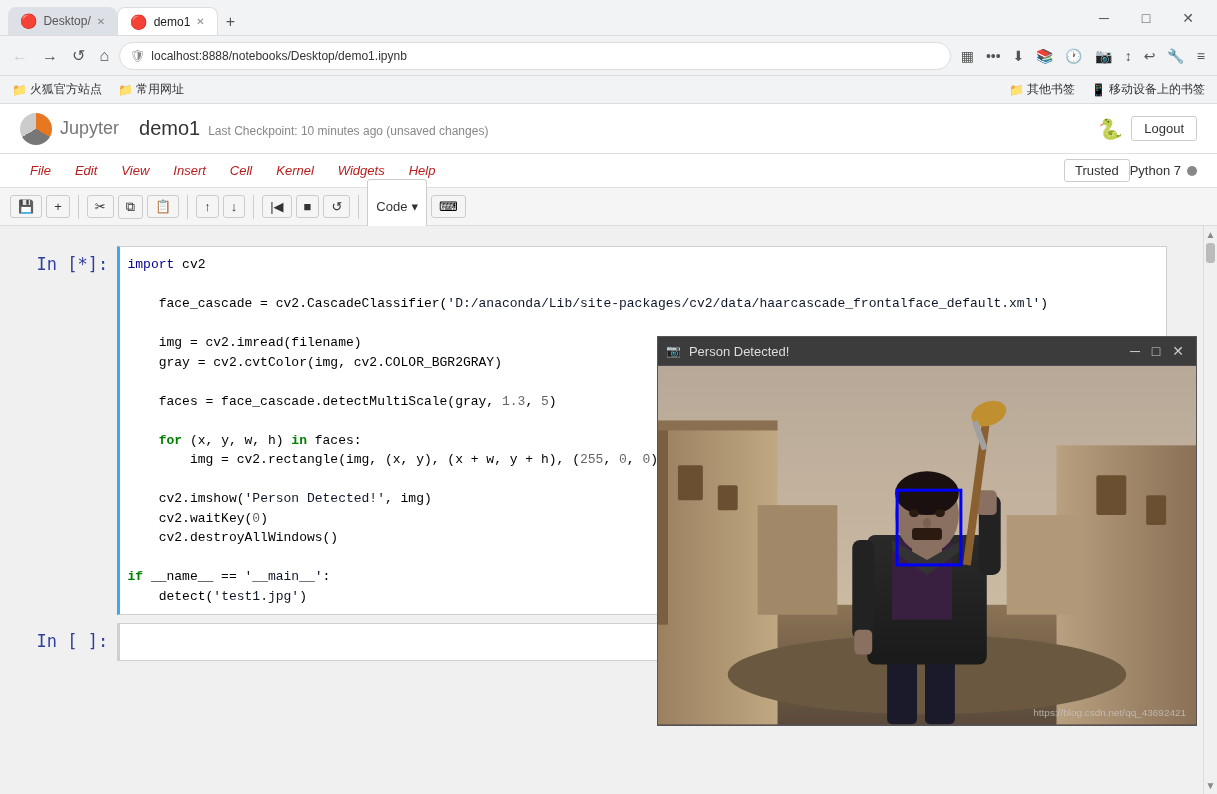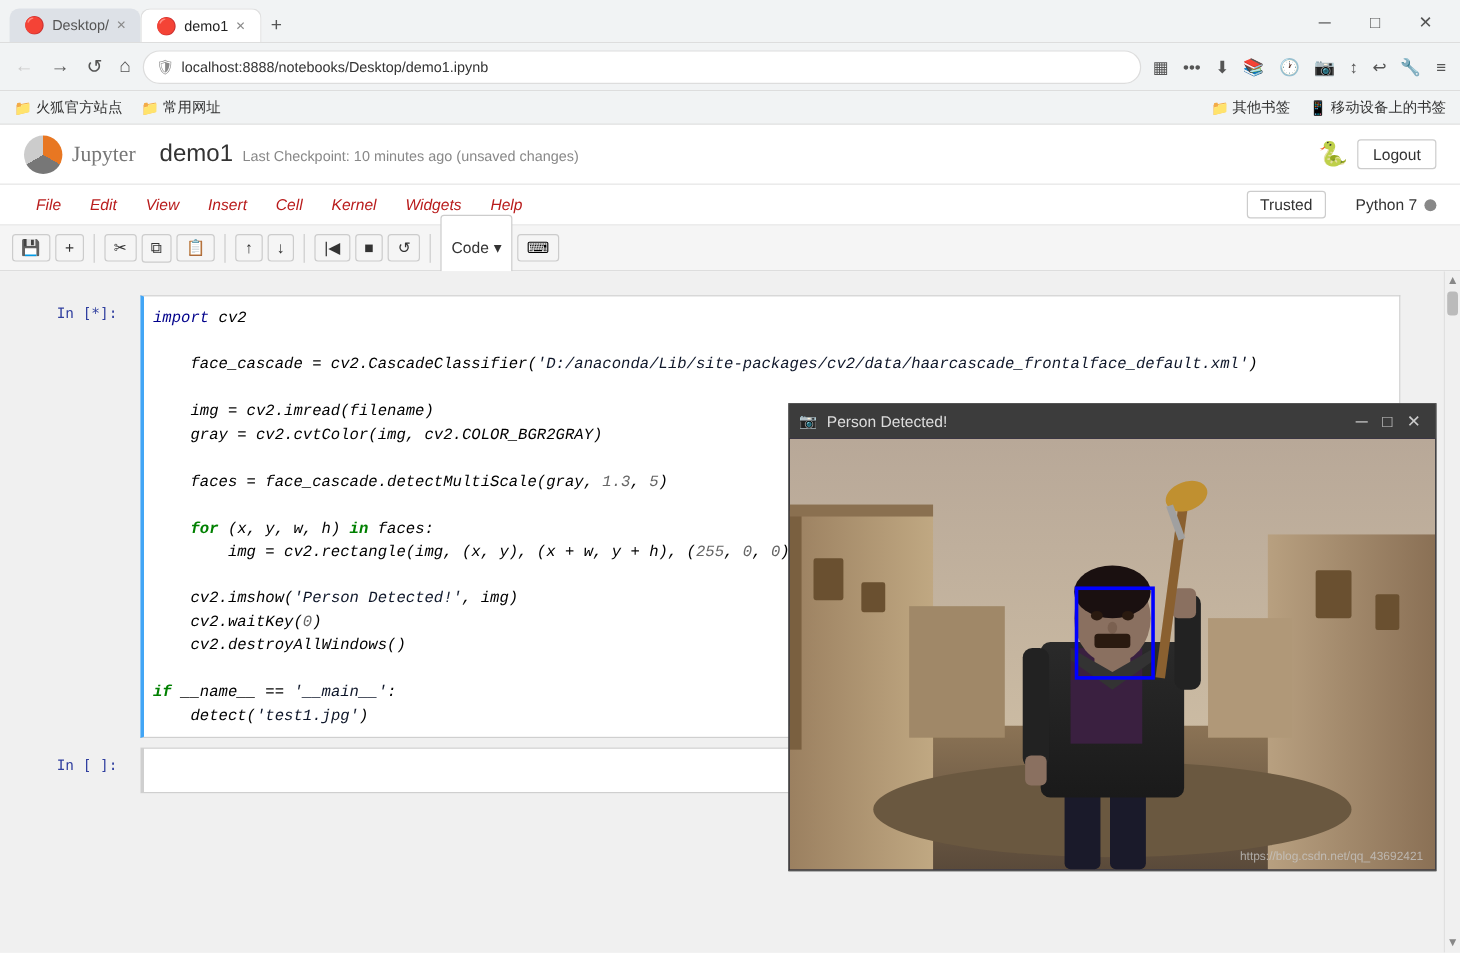--- a/index.html
+++ b/index.html
@@ -90,21 +90,21 @@
       padding: 0 20px;
       border-bottom: 1px solid #e0e0e0;
     }
     .jupyter-logo { display: flex; align-items: center; gap: 8px; }
     .jupyter-spinner {
       width: 32px;
       height: 32px;
       border-radius: 50%;
       background: conic-gradient(#e87722 0deg 120deg, #777 120deg 240deg, #ccc 240deg 360deg);
     }
-    .jupyter-brand { font-size: 18px; color: #777; font-family: Liberation Serif, serif; }
+    .jupyter-brand { font-size: 18px; color: #777; font-family: Liberation Sans, sans-serif; }
     .notebook-title-area { margin-left: 20px; display: flex; align-items: baseline; gap: 8px; }
     .notebook-name { font-size: 20px; color: #333; }
     .checkpoint-info { font-size: 12px; color: #888; }
     .header-right { margin-left: auto; display: flex; align-items: center; gap: 8px; }
     .python-logo { font-size: 20px; }
     .logout-btn {
       background: #fff;
       border: 1px solid #ccc;
       border-radius: 3px;
       padding: 4px 12px;
@@ -124,21 +124,21 @@
       border-bottom: 1px solid #e0e0e0;
     }
     .menu-item {
       padding: 4px 10px;
       cursor: pointer;
       font-size: 13px;
       color: #b91c1c;
       border-radius: 3px;
       font-style: italic;
     }
-    .menu-right { margin-left: auto; display: flex; gap: 25px; }
+    .menu-right { margin-left: auto; display: flex; gap: 0; }
     .trusted-btn {
       background: #fff;
       border: 1px solid #ccc;
       border-radius: 3px;
       padding: 3px 10px;
       font-size: 13px;
       color: #333;
       cursor: pointer;
     }
     .kernel-indicator {
@@ -218,39 +218,38 @@
     }
 
     .cell {
       display: flex;
       margin-bottom: 4px;
     }
 
     .cell-prompt {
       width: 80px;
       flex-shrink: 0;
-      font-size: 12px;
+      font-size: 17px;
       color: #303f9f;
-      text-align: center;
+      text-align: left;
       padding-right: 8px;
       padding-top: 8px;
       font-family: monospace;
     }
 
     .cell-content {
       flex: 1;
       background: #fff;
       border: 1px solid #cfcfcf;
       border-left: 3px solid #cfcfcf;
       padding: 8px 8px;
       font-family: 'Courier New', monospace;
       font-size: 13px;
       line-height: 1.5;
       min-height: 40px;
-      font-style: italic;
     }
 
     .cell-content.active-cell {
       border-left: 3px solid #42a5f5;
     }
 
     .cell-content.empty-cell {
       min-height: 30px;
     }
 

